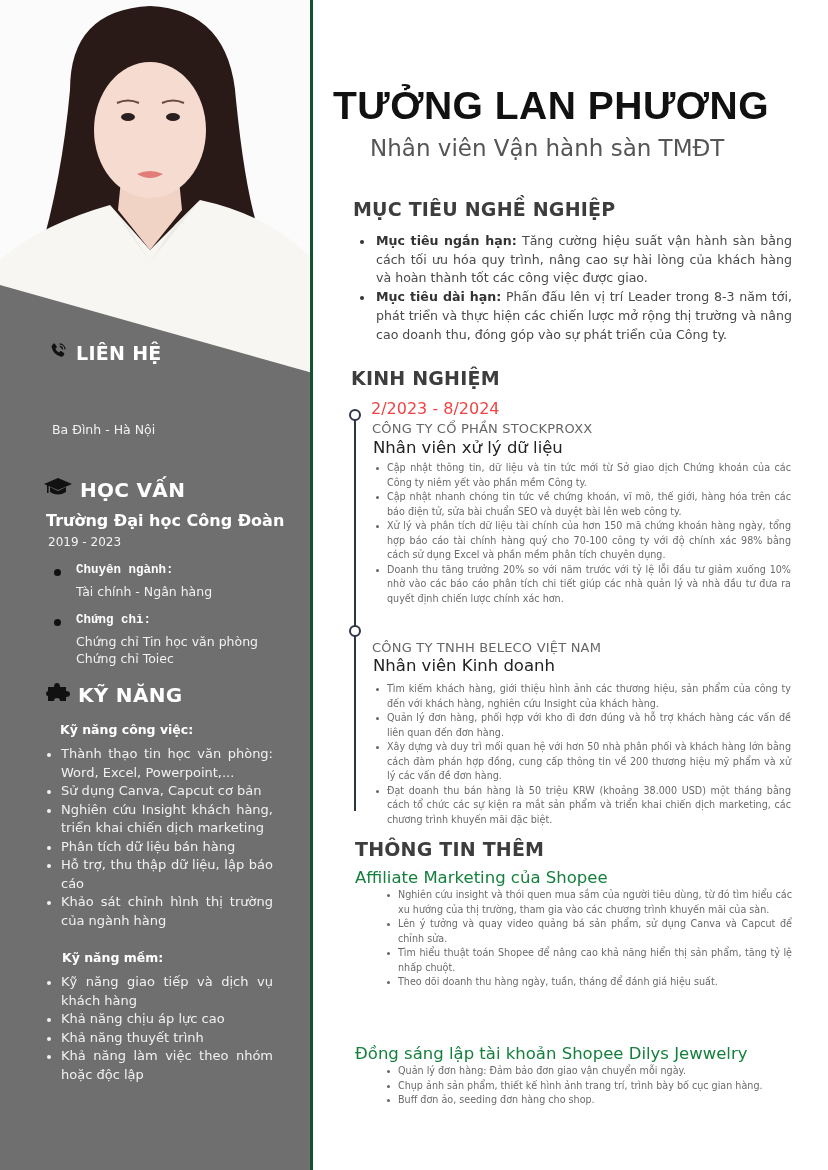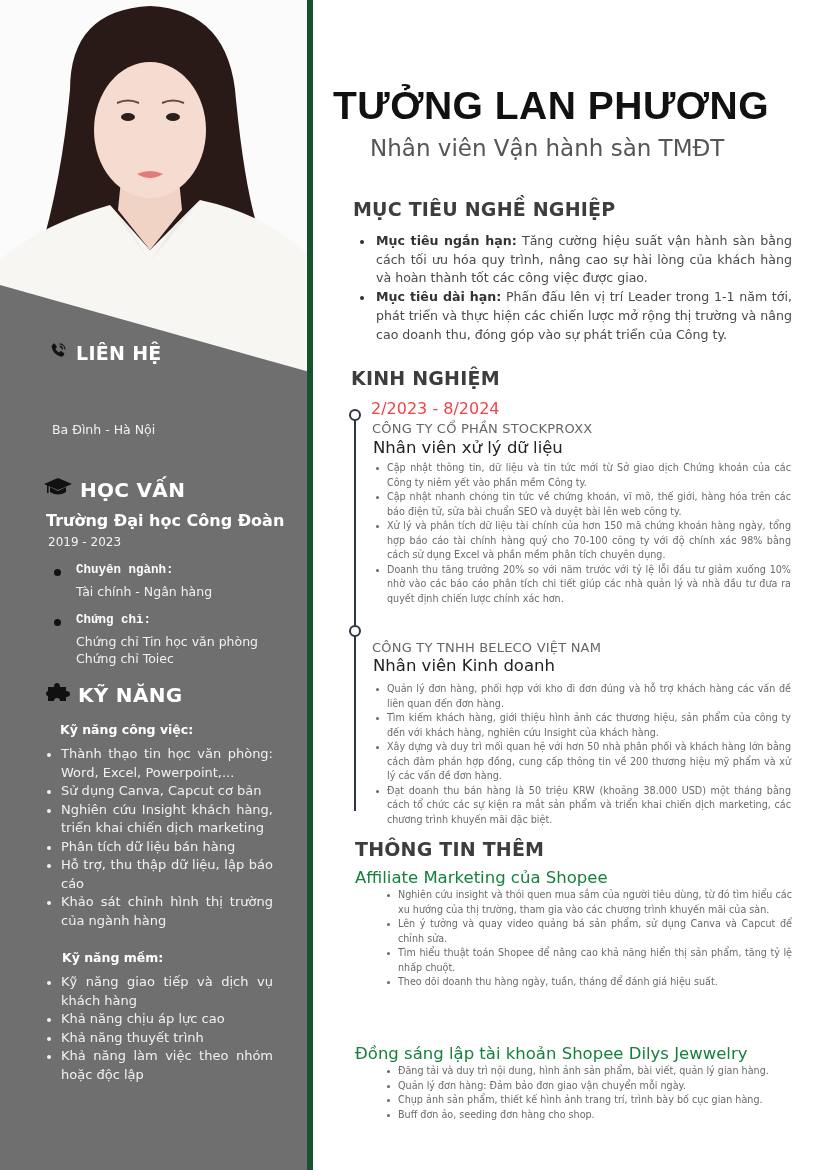--- a/index.html
+++ b/index.html
@@ -1,20 +1,20 @@
 <!DOCTYPE html>
 <html><head>
 <meta charset="utf-8">
 <style>
   * { box-sizing: border-box; margin: 0; padding: 0; }
   html, body { width: 828px; height: 1170px; background: #ffffff; overflow: hidden; }
   body { position: relative; font-family: "DejaVu Sans", sans-serif; color: #444; }
 
   
-  .sidebar { position: absolute; left: 0; top: 0; width: 313px; height: 1170px; background: #6f6f6f; border-right: 6px solid #14532d; overflow: hidden; }
+  .sidebar { position: absolute; left: 0; top: 0; width: 313px; height: 1170px; background: #6f6f6f; border-right: 3px solid #14532d; overflow: hidden; }
   .photo { position: absolute; left: 0; top: 0; width: 313px; height: 380px; background: #fdfdfd; overflow: hidden; }
   .photo svg { width: 100%; height: 100%; display: block; }
   .diag { position: absolute; left: 0; top: 0; width: 313px; height: 380px; }
 
   .side-h { position: absolute; color: #fff; font-weight: bold; font-family: "DejaVu Sans", sans-serif; display: flex; align-items: center; letter-spacing: 0.3px; }
   .side-h .ico { display: inline-block; margin-right: 8px; }
   .contact-h { left: 48px; top: 341px; font-size: 19px; }
   .edu-h { left: 44px; top: 476px; font-size: 20px; }
   .skill-h { left: 46px; top: 682px; font-size: 20px; }
 
@@ -154,55 +154,54 @@
     <li>Khả năng làm việc theo nhóm hoặc độc lập</li>
   </ul>
 </aside>
 
 <h1 class="name">TƯỞNG LAN PHƯƠNG</h1>
 <div class="jobtitle">Nhân viên Vận hành sàn TMĐT</div>
 
 <h2 class="sec-h" style="left:353px; top:198px">MỤC TIÊU NGHỀ NGHIỆP</h2>
 <ul class="obj-list">
   <li><b>Mục tiêu ngắn hạn:</b><span> Tăng cường hiệu suất vận hành sàn bằng cách tối ưu hóa quy trình, nâng cao sự hài lòng của khách hàng và hoàn thành tốt các công việc được giao.</span></li>
-  <li><b>Mục tiêu dài hạn:</b><span> Phấn đấu lên vị trí Leader trong 1-1 năm tới, phát triển và thực hiện các chiến lược mở rộng thị trường và nâng cao doanh thu, đóng góp vào sự phát triển của Công ty.</span></li>
+  <li><b>Mục tiêu dài hạn:</b><span> Phấn đấu lên vị trí Leader trong 8-3 năm tới, phát triển và thực hiện các chiến lược mở rộng thị trường và nâng cao doanh thu, đóng góp vào sự phát triển của Công ty.</span></li>
 </ul>
 
 <h2 class="sec-h" style="left:351px; top:367px">KINH NGHIỆM</h2>
 <div class="timeline-line"></div>
 <span class="tl-dot" style="top:409px"></span>
 <span class="tl-dot" style="top:625px"></span>
 
 <div class="exp-date" style="top:399px">2/2023 - 8/2024</div>
 <div class="exp-company" style="top:421px">CÔNG TY CỔ PHẦN STOCKPROXX</div>
 <div class="exp-role" style="top:438px">Nhân viên xử lý dữ liệu</div>
 <ul class="bul-list" style="left:373px; top:461px; width:418px">
   <li>Cập nhật thông tin, dữ liệu và tin tức mới từ Sở giao dịch Chứng khoán của các Công ty niêm yết vào phần mềm Công ty.</li>
   <li>Cập nhật nhanh chóng tin tức về chứng khoán, vĩ mô, thế giới, hàng hóa trên các báo điện tử, sửa bài chuẩn SEO và duyệt bài lên web công ty.</li>
   <li>Xử lý và phân tích dữ liệu tài chính của hơn 150 mã chứng khoán hàng ngày, tổng hợp báo cáo tài chính hàng quý cho 70-100 công ty với độ chính xác 98% bằng cách sử dụng Excel và phần mềm phân tích chuyên dụng.</li>
   <li>Doanh thu tăng trưởng 20% so với năm trước với tỷ lệ lỗi đầu tư giảm xuống 10% nhờ vào các báo cáo phân tích chi tiết giúp các nhà quản lý và nhà đầu tư đưa ra quyết định chiến lược chính xác hơn.</li>
 </ul>
 
 <div class="exp-company" style="top:640px">CÔNG TY TNHH BELECO VIỆT NAM</div>
 <div class="exp-role" style="top:656px">Nhân viên Kinh doanh</div>
 <ul class="bul-list" style="left:373px; top:682px; width:418px">
+  <li>Tìm kiếm khách hàng, giới thiệu hình ảnh các thương hiệu, sản phẩm của công ty đến với khách hàng, nghiên cứu Insight của khách hàng.</li>
   <li>Quản lý đơn hàng, phối hợp với kho đi đơn đúng và hỗ trợ khách hàng các vấn đề liên quan đến đơn hàng.</li>
-  <li>Tìm kiếm khách hàng, giới thiệu hình ảnh các thương hiệu, sản phẩm của công ty đến với khách hàng, nghiên cứu Insight của khách hàng.</li>
   <li>Xây dựng và duy trì mối quan hệ với hơn 50 nhà phân phối và khách hàng lớn bằng cách đàm phán hợp đồng, cung cấp thông tin về 200 thương hiệu mỹ phẩm và xử lý các vấn đề đơn hàng.</li>
   <li>Đạt doanh thu bán hàng là 50 triệu KRW (khoảng 38.000 USD) một tháng bằng cách tổ chức các sự kiện ra mắt sản phẩm và triển khai chiến dịch marketing, các chương trình khuyến mãi đặc biệt.</li>
 </ul>
 
 <h2 class="sec-h" style="left:355px; top:838px">THÔNG TIN THÊM</h2>
 <div class="extra-h" style="top:868px">Affiliate Marketing của Shopee</div>
 <ul class="bul-list" style="left:384px; top:888px; width:408px">
   <li>Nghiên cứu insight và thói quen mua sắm của người tiêu dùng, từ đó tìm hiểu các xu hướng của thị trường, tham gia vào các chương trình khuyến mãi của sàn.</li>
   <li>Lên ý tưởng và quay video quảng bá sản phẩm, sử dụng Canva và Capcut để chỉnh sửa.</li>
   <li>Tìm hiểu thuật toán Shopee để nâng cao khả năng hiển thị sản phẩm, tăng tỷ lệ nhấp chuột.</li>
   <li>Theo dõi doanh thu hàng ngày, tuần, tháng để đánh giá hiệu suất.</li>
 </ul>
 
 <div class="extra-h" style="top:1044px">Đồng sáng lập tài khoản Shopee Dilys Jewwelry</div>
 <ul class="bul-list" style="left:384px; top:1064px; width:420px">
-  <li>Đăng tải và duy trì nội dung, hình ảnh sản phẩm, bài viết, quản lý gian hàng.</li>
   <li>Quản lý đơn hàng: Đảm bảo đơn giao vận chuyển mỗi ngày.</li>
   <li>Chụp ảnh sản phẩm, thiết kế hình ảnh trang trí, trình bày bố cục gian hàng.</li>
   <li>Buff đơn ảo, seeding đơn hàng cho shop.</li>
 </ul>
 
 </body></html>

